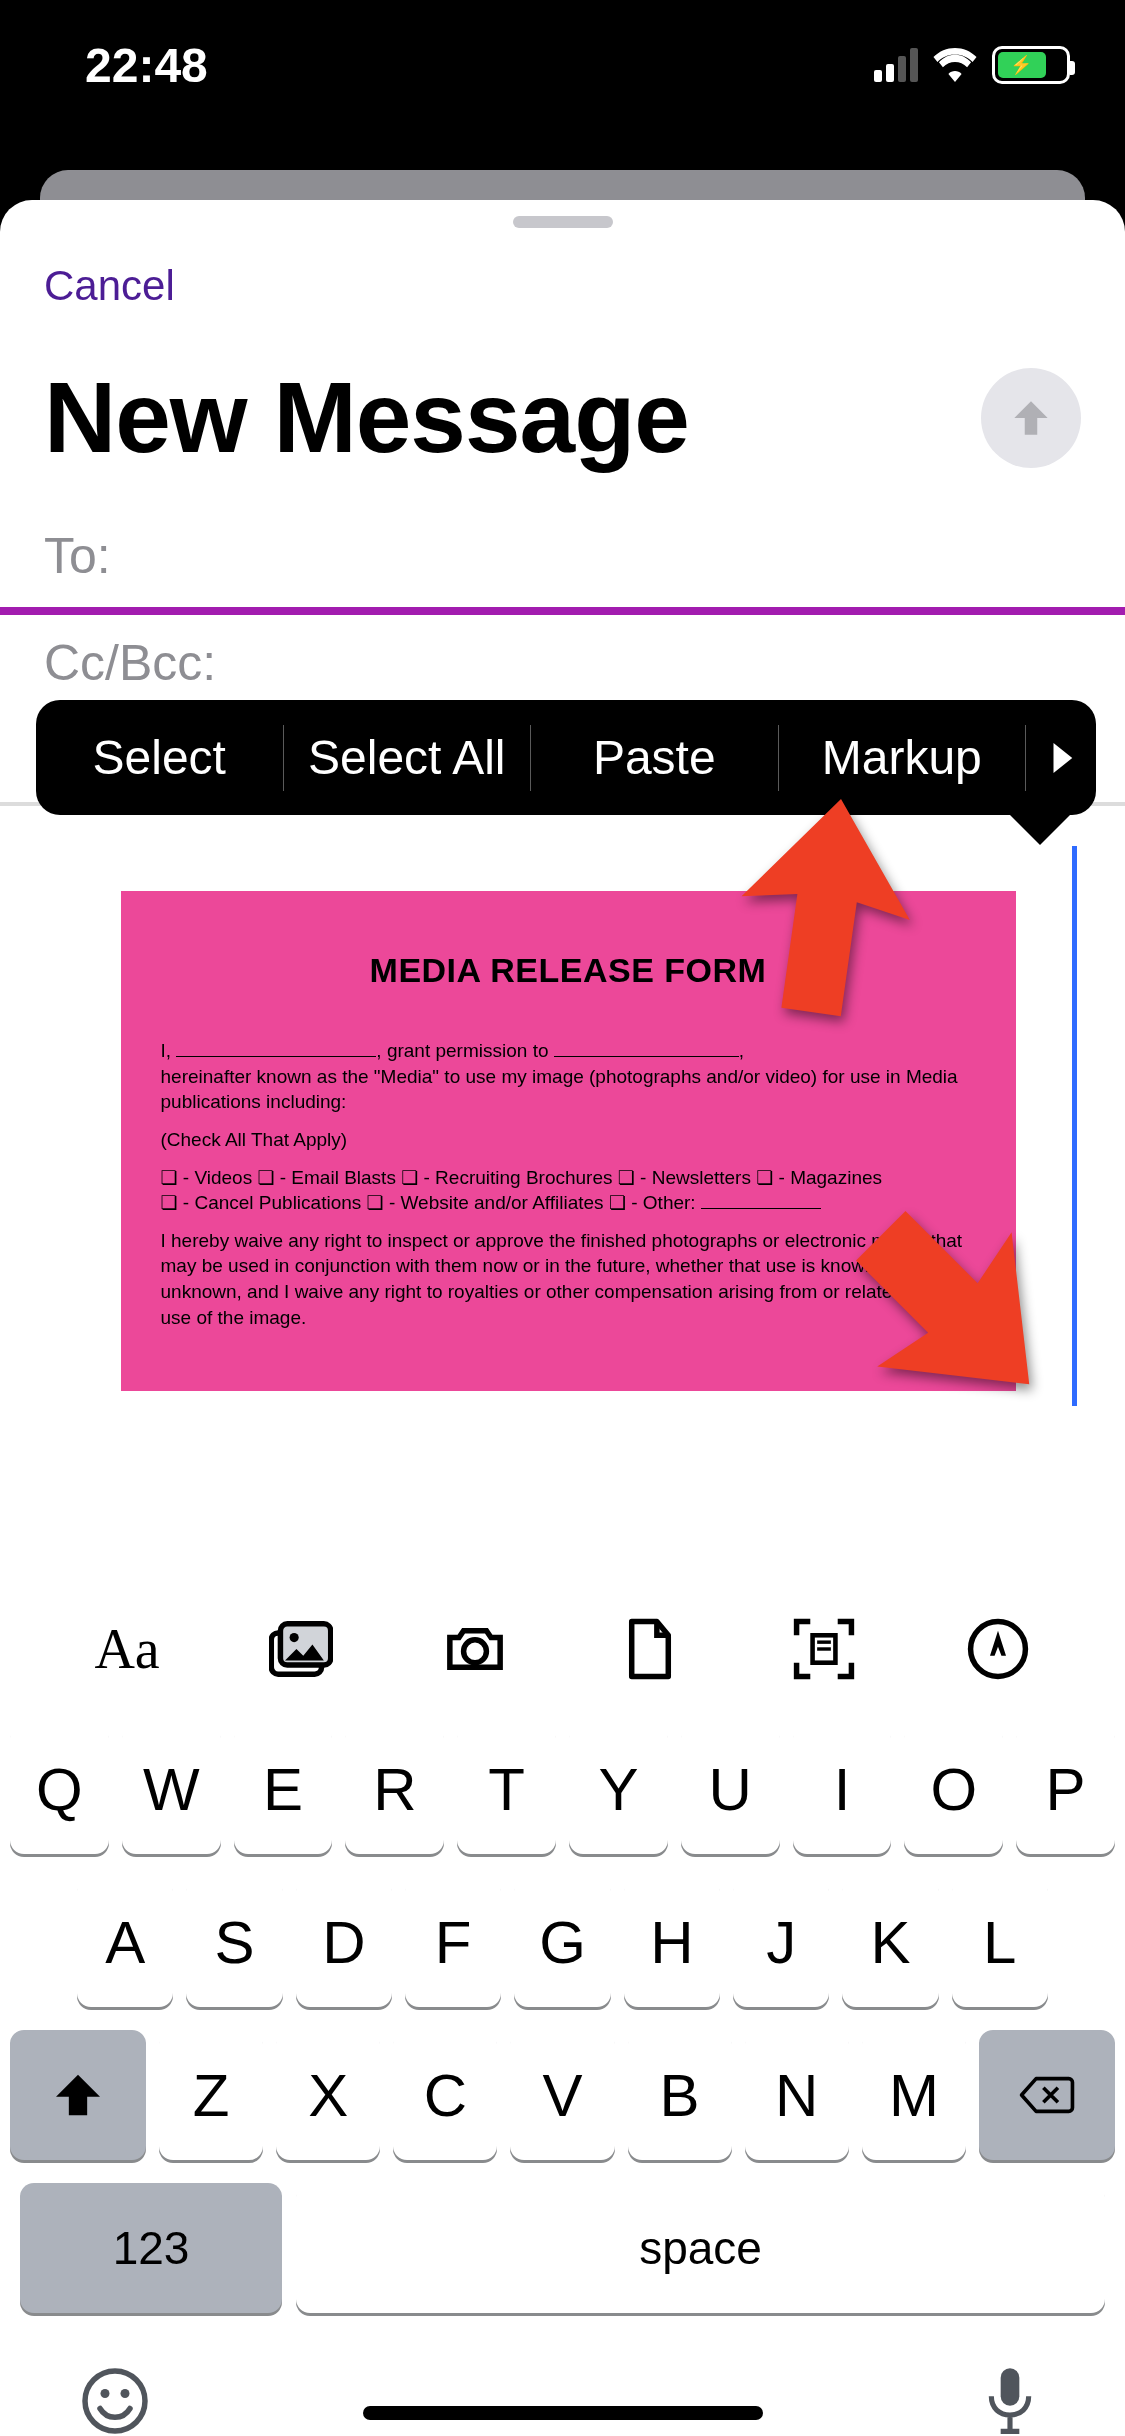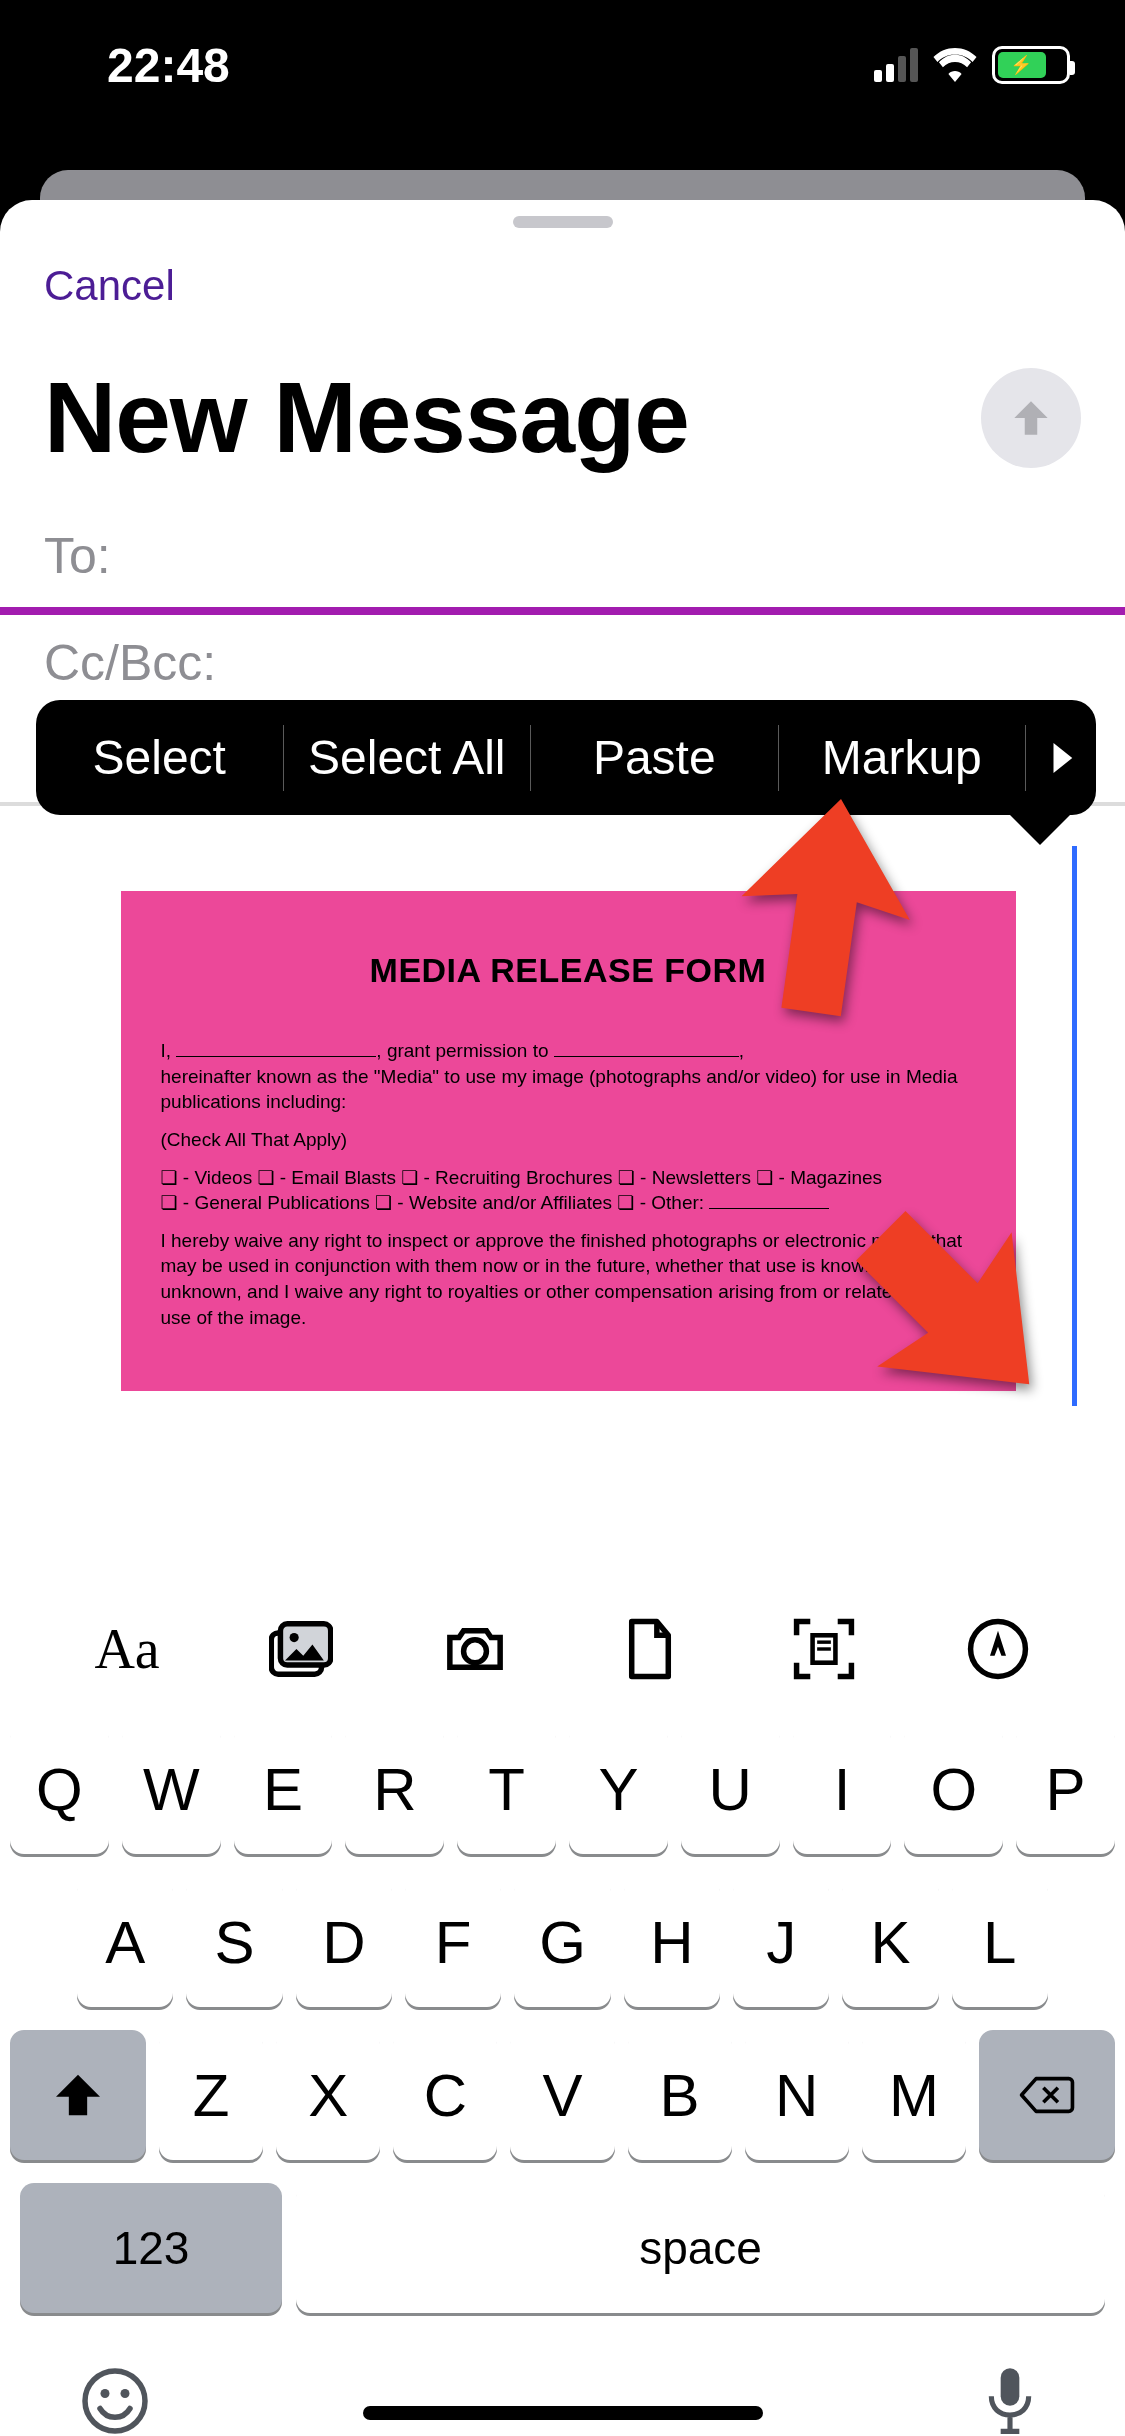--- a/index.html
+++ b/index.html
@@ -1,19 +1,19 @@
 <!DOCTYPE html>
 <html><head>
 <meta charset="utf-8">
 <style>
   * { margin: 0; padding: 0; box-sizing: border-box; font-family: -apple-system, 'Helvetica Neue', Helvetica, Arial, sans-serif; }
   html, body { width: 1125px; height: 2436px; background: #000; overflow: hidden; }
 
   
-  .status-bar { height: 130px; color: #fff; display:flex; align-items:center; justify-content:space-between; padding: 0 55px 0 107px; font-size: 48px; font-weight:600; }
+  .status-bar { height: 130px; color: #fff; display:flex; align-items:center; justify-content:space-between; padding: 0 55px 0 85px; font-size: 48px; font-weight:600; }
   .status-right { display:flex; align-items:center; gap: 14px; }
   .cell-bars { display:inline-flex; align-items:flex-end; gap:4px; height:34px; }
   .cell-bars span { width:8px; background:#fff; border-radius:2px; display:block; }
   .cell-bars span:nth-child(1){height:12px;}
   .cell-bars span:nth-child(2){height:18px;}
   .cell-bars span:nth-child(3){height:26px;background:#555;}
   .cell-bars span:nth-child(4){height:34px;background:#555;}
   .wifi-ic svg { width:46px; height:34px; display:block; }
   .battery { width:78px; height:38px; border:3px solid #fff; border-radius:10px; position:relative; display:flex; padding:3px;}
   .battery::after { content:''; position:absolute; right:-8px; top:12px; width:5px; height:14px; background:#fff; border-radius:0 3px 3px 0;}
@@ -135,21 +135,21 @@
 
   
   <div class="doc-area">
     <div class="doc-wrap">
       <div class="doc-sel-right"></div>
       <div class="doc-page">
         <div class="doc-title">MEDIA RELEASE FORM</div>
         <div class="doc-body">
           <p><span>I,</span> <span class="blank" style="width:200px"></span><span>, grant permission to</span> <span class="blank" style="width:185px"></span><span>,</span><br><span>hereinafter known as the "Media" to use my image (photographs and/or video) for use in Media publications including:</span></p>
           <p>(Check All That Apply)</p>
-          <p class="chk"><span>❏ - Videos  ❏ - Email Blasts  ❏ - Recruiting Brochures  ❏ - Newsletters  ❏ - Magazines</span><br><span>❏ - General Publications  ❏ - Website and/or Affiliates  ❏ - Other:</span> <span class="blank" style="width:120px"></span></p>
+          <p class="chk"><span>❏ - Videos  ❏ - Email Blasts  ❏ - Recruiting Brochures  ❏ - Newsletters  ❏ - Magazines</span><br><span>❏ - Cancel Publications  ❏ - Website and/or Affiliates  ❏ - Other:</span> <span class="blank" style="width:120px"></span></p>
           <p>I hereby waive any right to inspect or approve the finished photographs or electronic matter that may be used in conjunction with them now or in the future, whether that use is known to me or unknown, and I waive any right to royalties or other compensation arising from or related to the use of the image.</p>
         </div>
       </div>
     </div>
   </div>
 </div>
 
 <div class="ctx-menu">
   <div class="ctx-item">Select</div>
   <div class="ctx-item">Select All</div>

